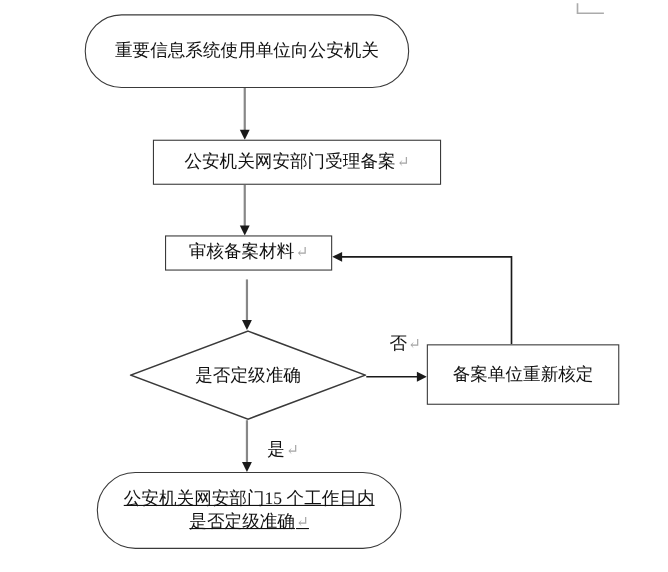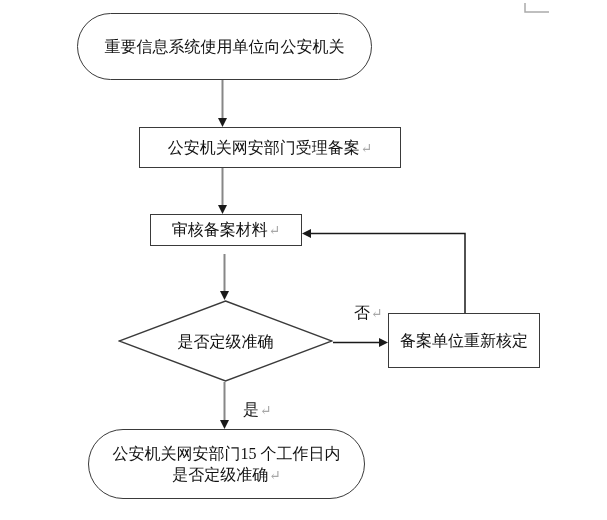--- a/index.html
+++ b/index.html
@@ -78,25 +78,25 @@
 
   <div class="diamond-wrap" style="left:118px;top:300px;width:215px;height:82px;">
     <svg width="215" height="82" viewBox="0 0 215 82" xmlns="http://www.w3.org/2000/svg">
       <polygon class="diamond-poly" points="107.5,1 214,41 107.5,81 1,41"></polygon>
     </svg>
     <div class="diamond-text">
       <span>是否定级准确</span>
     </div>
   </div>
 
-  <div class="node process" style="left:388px;top:313px;width:152px;height:55px;">
+  <div class="node process" style="left:388px;top:313px;width:175px;height:55px;">
     <span>备案单位重新核定</span>
   </div>
 
-  <div class="node terminator" style="left:88px;top:429px;width:277px;height:70px;border-radius:35px;">
+  <div class="node terminator" style="left:88px;top:429px;width:277px;height:70px;border-radius:35px;text-decoration:underline;">
     <span>公安机关网安部门15 个工作日内</span>
     <span><span>是否定级准确</span><span class="pilcrow">↵</span></span>
   </div>
 
   <div class="edge-label" style="left:354px;top:303px;">
     <span>否</span><span class="pilcrow">↵</span>
   </div>
   <div class="edge-label" style="left:243px;top:400px;">
     <span>是</span><span class="pilcrow">↵</span>
   </div>

